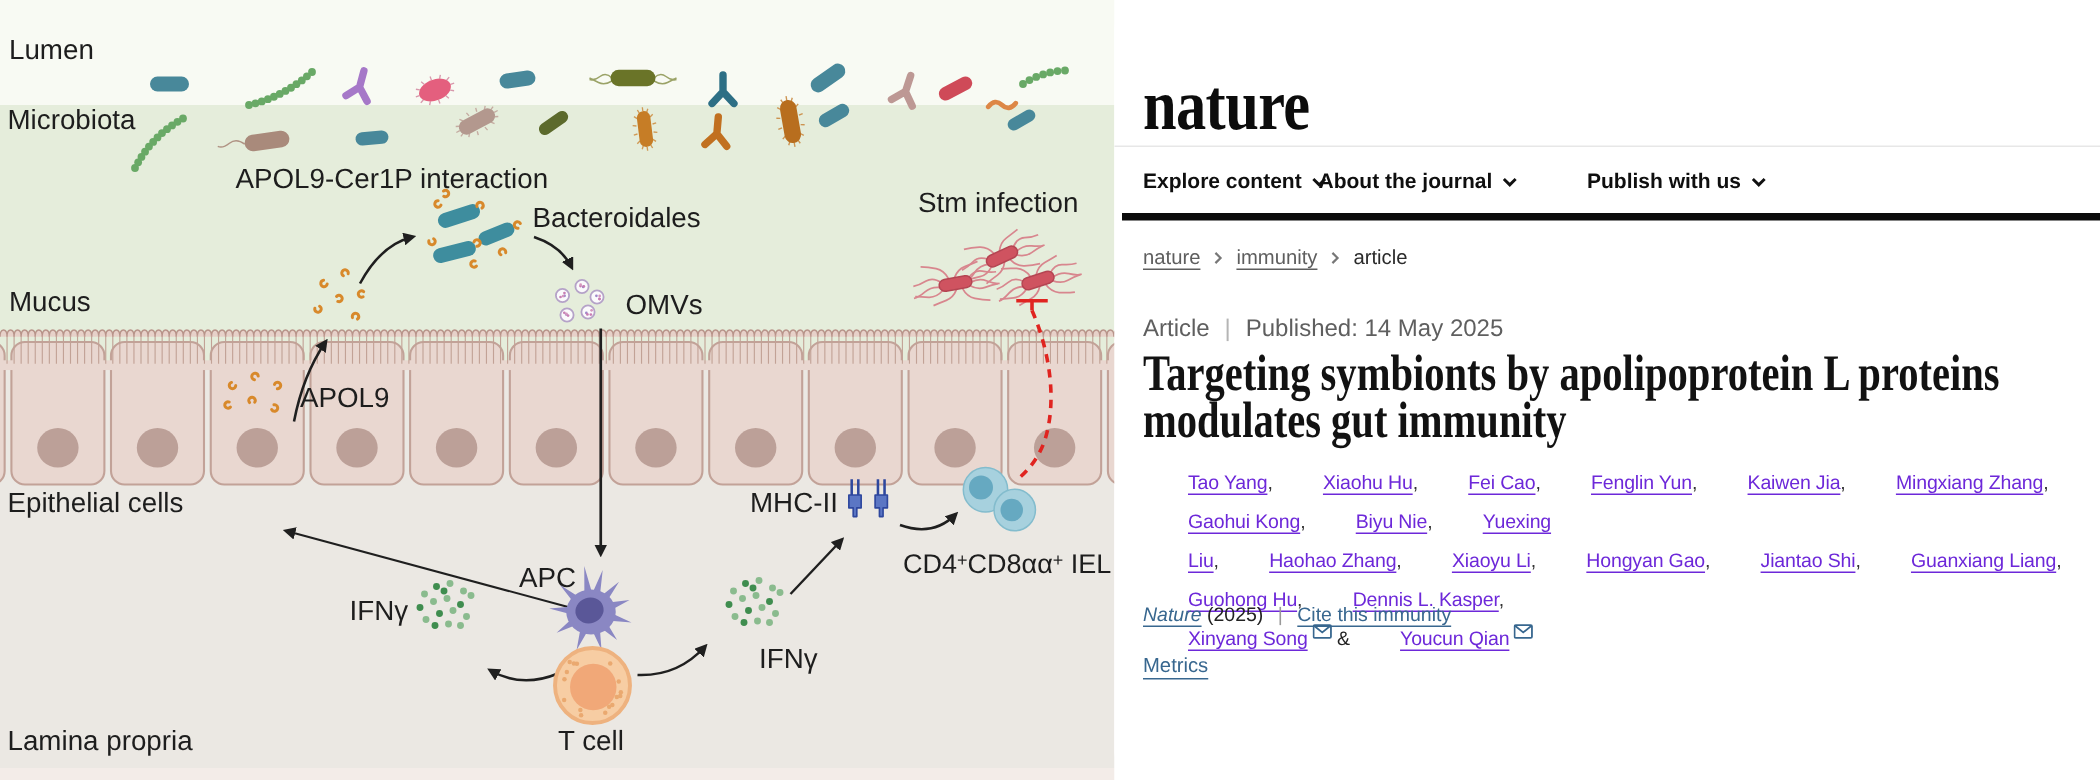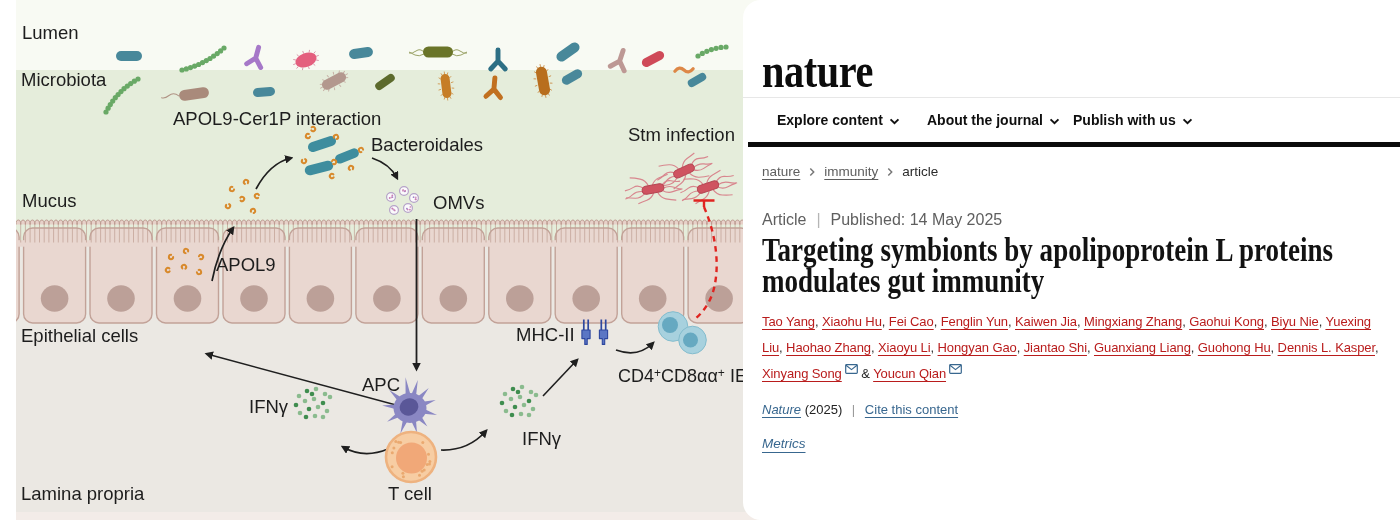--- a/index.html
+++ b/index.html
@@ -1,41 +1,41 @@
 <!DOCTYPE html>
 <html><head><meta charset="utf-8">
 <style>
 * { margin:0; padding:0; box-sizing:border-box; }
 body { width:1400px; height:520px; font-family:"Liberation Sans", sans-serif; background:#fff; overflow:hidden; }
 .wrap { position:relative; width:1400px; height:520px; }
-.diagram { position:absolute; left:0; top:0; width:838px; height:520px;margin-left:16px; }
+.diagram { position:absolute; left:0; top:0; width:838px; height:520px; }
 .right { position:absolute; left:743px; top:0; width:754px; height:520px; background:#fff;border-radius:18px; }
 .logo { position:absolute; left:19px; top:52px; font-family:"Liberation Serif", serif; font-weight:700;
         font-size:48px; color:#0c0c0c; letter-spacing:-0.5px; line-height:0.8; transform:scaleX(0.84); transform-origin:left top; }
 .rule1 { position:absolute; left:0; top:97px; width:657px; height:1px; background:#e7e7e7; }
 .nav { position:absolute; left:0; top:0; width:657px; height:0; font-size:14px; font-weight:700; color:#0f0f0f; white-space:nowrap; }
-.nav span { position:absolute; top:112px;margin-left:15px; }
+.nav span { position:absolute; top:112px; }
 .blackbar { position:absolute; left:5px; top:141.5px; width:652px; height:5px; background:#0b0b0b; }
 .crumbs { position:absolute; left:19px; top:163.5px; font-size:13.5px; color:#5e5e5e; }
 .crumbs a { color:#5e5e5e; text-decoration:underline; text-underline-offset:2.5px; text-decoration-thickness:1px; }
 .crumbs .cur { color:#2b2b2b; }
 .meta { position:absolute; left:19px; top:210.5px; font-size:16px; color:#5f5f5f; }
 .meta .bar { color:#b5b5b5; margin:0 5.5px; font-weight:400; }
 h1 { position:absolute; left:19px; top:234px; width:720px; font-family:"Liberation Serif", serif;
      font-weight:700; font-size:34px; line-height:31px; color:#121212; transform:scaleX(0.795); transform-origin:left top; white-space:nowrap; }
 .authors { position:absolute; left:19px; top:308.5px; width:640px; font-size:13px; letter-spacing:-0.1px; line-height:26px; color:#333; }
-.authors a { color:#b91c1c; text-decoration:underline; text-underline-offset:2.5px; text-decoration-thickness:1px; }
+.authors a { color:#6d28d9; text-decoration:underline; text-underline-offset:2.5px; text-decoration-thickness:1px;margin-left:30px; }
 .env { vertical-align:3.5px; margin-left:3px; }
 .amp { color:#222; }
 .cite { position:absolute; left:19px; top:402px; font-size:13px; color:#222; }
 .cite a { color:#38678f; text-decoration:underline; text-underline-offset:2.5px; text-decoration-thickness:1px; }
 .cite .jn { font-style:italic; }
 .cite .bar { color:#999; margin:0 6px; }
 .metrics { position:absolute; left:19px; top:436px; font-size:13.5px; }
-.metrics a { color:#38678f; text-decoration:underline; text-underline-offset:2.5px; text-decoration-thickness:1px;font-style:italic; }
+.metrics a { color:#38678f; text-decoration:underline; text-underline-offset:2.5px; text-decoration-thickness:1px; }
 .metrics a { color:#38678f; text-decoration:underline; text-underline-offset:3.5px; }
 </style></head>
 <body>
 <div class="wrap">
   <div class="diagram"><svg width="743" height="520" viewBox="0 0 743 520" font-family="Liberation Sans, sans-serif">
         <defs>
           <marker id="ah" viewBox="0 0 10 10" refX="7" refY="5" markerWidth="8.5" markerHeight="8.5" markerUnits="userSpaceOnUse" orient="auto-start-reverse">
             <path d="M0,0 L10,5 L0,10 z" fill="#1f1f1f"></path>
           </marker>
         </defs>
@@ -406,21 +406,21 @@
         <text x="5" y="500" font-size="18.5" fill="#1d1d1d">Lamina propria</text>
         <text x="602" y="382" font-size="18" fill="#1d1d1d">CD4<tspan font-size="12" dy="-5">+</tspan><tspan font-size="18" dy="5">CD8αα</tspan><tspan font-size="12" dy="-5">+</tspan><tspan font-size="18" dy="5"> IEL</tspan></text>
       </svg></div>
   <div class="right">
     <div class="logo">nature</div>
     <div class="rule1"></div>
     <div class="nav">
         <span style="left:19px">Explore content<svg width="11" height="7" viewBox="0 0 12 8" style="margin-left:6px">
             <path d="M1.5,1.5 L6,6 L10.5,1.5" fill="none" stroke="#111" stroke-width="2.2"></path>
           </svg></span>
-        <span style="left:169px">About the journal<svg width="11" height="7" viewBox="0 0 12 8" style="margin-left:6px">
+        <span style="left:136px">About the journal<svg width="11" height="7" viewBox="0 0 12 8" style="margin-left:6px">
             <path d="M1.5,1.5 L6,6 L10.5,1.5" fill="none" stroke="#111" stroke-width="2.2"></path>
           </svg></span>
         <span style="left:315px">Publish with us<svg width="11" height="7" viewBox="0 0 12 8" style="margin-left:6px">
             <path d="M1.5,1.5 L6,6 L10.5,1.5" fill="none" stroke="#111" stroke-width="2.2"></path>
           </svg></span>
       </div>
     <div class="blackbar"></div>
     <div class="crumbs"><a>nature</a><svg width="6" height="10" viewBox="0 0 7 11" style="margin:0 9px;vertical-align:-1px">
           <path d="M1.5,1.5 L5.5,5.5 L1.5,9.5" fill="none" stroke="#777" stroke-width="1.7"></path>
         </svg><a>immunity</a><svg width="6" height="10" viewBox="0 0 7 11" style="margin:0 9px;vertical-align:-1px">
@@ -428,15 +428,15 @@
         </svg><span class="cur">article</span></div>
     <div class="meta">Article <span class="bar">|</span> Published: 14 May 2025</div>
     <h1>Targeting symbionts by apolipoprotein L proteins<br>modulates gut immunity</h1>
     <div class="authors"><a>Tao Yang</a>, <a>Xiaohu Hu</a>, <a>Fei Cao</a>, <a>Fenglin Yun</a>, <a>Kaiwen Jia</a>, <a>Mingxiang Zhang</a>, <a>Gaohui Kong</a>, <a>Biyu Nie</a>, <a>Yuexing</a><br><a>Liu</a>, <a>Haohao Zhang</a>, <a>Xiaoyu Li</a>, <a>Hongyan Gao</a>, <a>Jiantao Shi</a>, <a>Guanxiang Liang</a>, <a>Guohong Hu</a>, <a>Dennis L. Kasper</a>,<br><a>Xinyang Song</a><svg class="env" width="13" height="10" viewBox="0 0 13 10">
           <rect x="0.7" y="0.7" width="11.6" height="8.6" rx="0.8" fill="none" stroke="#38678f" stroke-width="1.2"></rect>
           <path d="M1,1.2 L6.5,5.6 L12,1.2" fill="none" stroke="#38678f" stroke-width="1.2"></path>
         </svg> <span class="amp">&amp;</span> <a>Youcun Qian</a><svg class="env" width="13" height="10" viewBox="0 0 13 10">
           <rect x="0.7" y="0.7" width="11.6" height="8.6" rx="0.8" fill="none" stroke="#38678f" stroke-width="1.2"></rect>
           <path d="M1,1.2 L6.5,5.6 L12,1.2" fill="none" stroke="#38678f" stroke-width="1.2"></path>
         </svg></div>
-    <div class="cite"><a class="jn">Nature</a> (2025) <span class="bar">|</span> <a>Cite this content</a></div>
+    <div class="cite"><a class="jn">Nature</a> (2025) <span class="bar">|</span> <a>Cite this immunity</a></div>
     <div class="metrics"><a>Metrics</a></div>
   </div>
 </div>
 </body></html>

